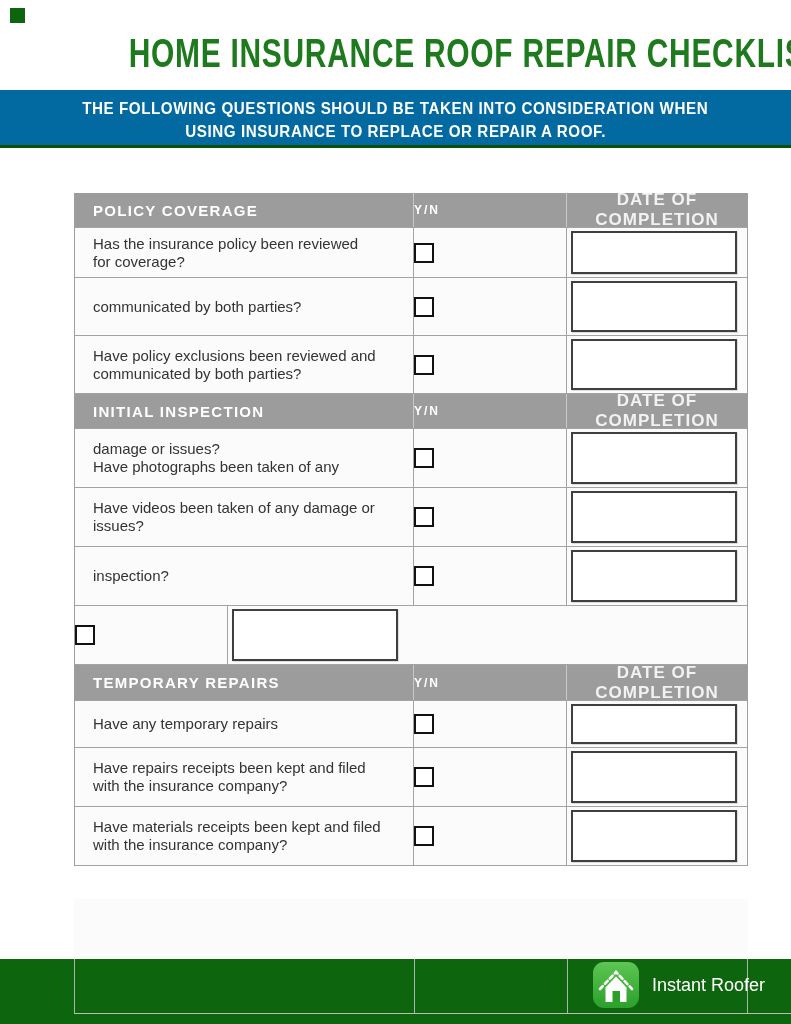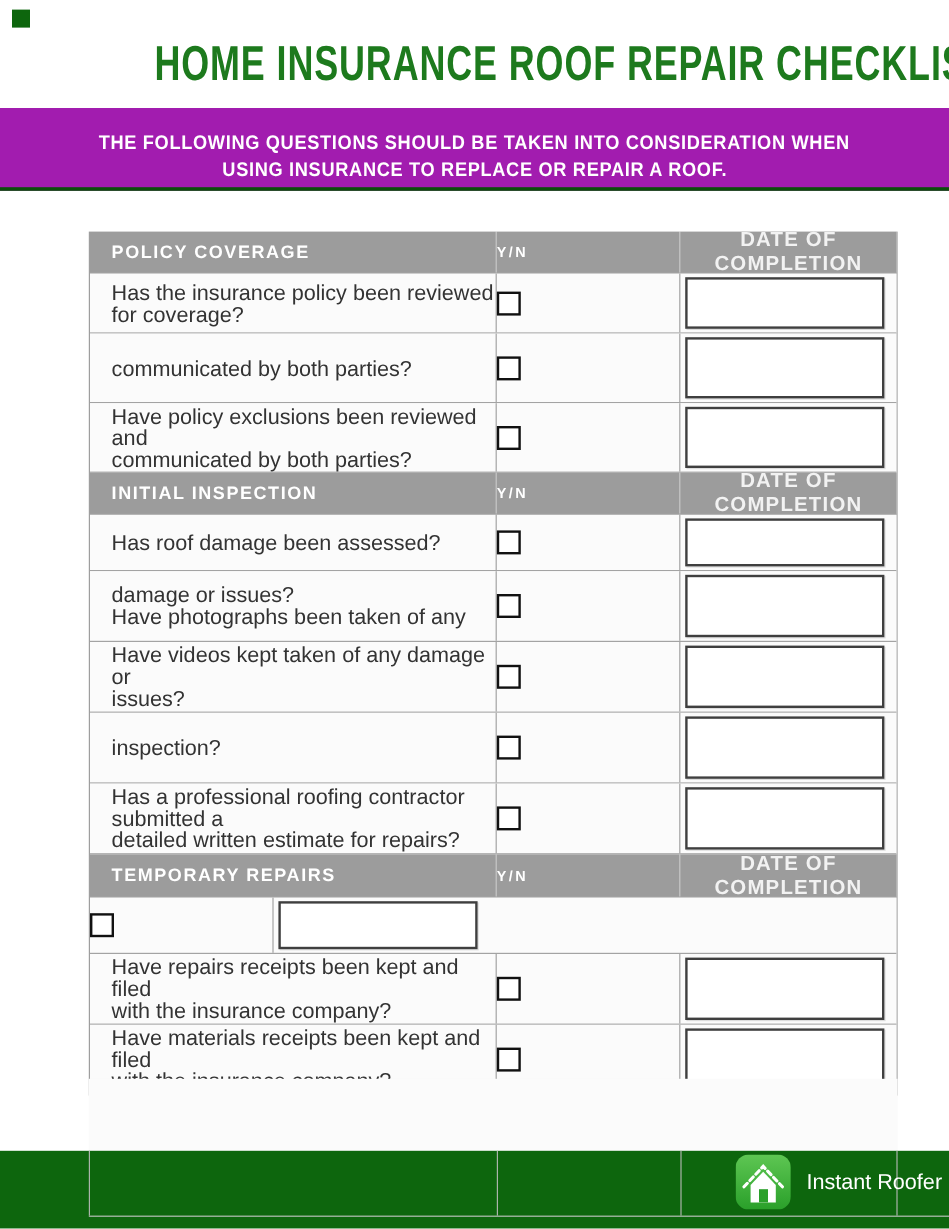--- a/index.html
+++ b/index.html
@@ -15,22 +15,22 @@
   .title-wrap { position:absolute; top:30px; left:0; width:100%; text-align:center; }
   .title-text {
     display:inline-block; transform:scaleX(.73); transform-origin:50% 50%;
     white-space:nowrap; font-size:41px; font-weight:bold; letter-spacing:1px;
     color:#1d7a1d;
   }
 
   
   .banner {
     position:absolute; top:90px; left:0; width:100%; height:48px;
-    background:#a21caf; border-bottom:3px solid #0a4f0a;
-    text-align:center; padding-top:18px; box-sizing:content-box;
+    background:#0369a1; border-bottom:3px solid #0a4f0a;
+    text-align:center; padding-top:7px; box-sizing:content-box;
   }
   .banner-line { line-height:22px; }
   .banner-line span {
     display:inline-block; transform:scaleX(.92); transform-origin:50% 50%;
     white-space:nowrap; color:#ffffff; font-weight:bold; font-size:16.5px; letter-spacing:.6px;
   }
 
   
   .checklist {
     position:absolute; left:74px; top:193px; width:674px;
@@ -56,21 +56,21 @@
   .hd-yn {
     color:#ffffff; font-size:12px; letter-spacing:2px; font-weight:bold;
   }
   .hd-date {
     color:#f2f2f2; font-size:17px; letter-spacing:1px; font-weight:bold;
     width:100%; text-align:center;
   }
   .h34 { height:34px; } .h35 { height:35px; }
   .h46 { height:46px; } .h49 { height:49px; } .h57 { height:57px; } .h58 { height:58px; }
 
-  .qtext { padding-left:18px; font-size:18px; color:#333333; line-height:18px; }
+  .qtext { padding-left:18px; font-size:15px; color:#333333; line-height:18px; }
   .qline { display:block; }
 
   .checkbox {
     width:16px; height:16px; background:#ffffff; border:2.4px solid #111111;
   }
   .datebox {
     flex:1; align-self:stretch; margin:3px 10px 3px 4px;
     background:#ffffff; border:2px solid #3f3f3f;
     box-shadow:1px 1px 0 rgba(0,0,0,.12);
   }
@@ -80,21 +80,21 @@
 
   
   .footer-band { position:absolute; left:0; top:959px; width:100%; height:65px; background:#0d660d; }
   .footer-row {
     position:absolute; left:74px; top:0; width:674px; height:54px;
     border-left:1px solid #aab4aa; border-right:1px solid #aab4aa; box-sizing:border-box;
   }
   .footer-div1 { position:absolute; left:339px; top:0; width:1px; height:54px; background:#aab4aa; }
   .footer-div2 { position:absolute; left:492px; top:0; width:1px; height:54px; background:#aab4aa; }
   .footer-line { position:absolute; left:74px; top:54px; right:0; height:1px; background:#b7c0b7; }
-  .brand { position:absolute; left:613px; top:3px; display:flex; align-items:center; gap:13px; }
+  .brand { position:absolute; left:593px; top:3px; display:flex; align-items:center; gap:13px; }
   .brand-label { color:#ffffff; font-size:18px; white-space:nowrap; }
 </style>
 </head>
 <body>
 
 <div class="page">
 
   <div class="corner-mark"></div>
 
   <div class="title-wrap">
@@ -169,54 +169,40 @@
           <span class="sec-title">INITIAL INSPECTION</span>
         </div>
       <div class="cell c-yn">
           <span class="hd-yn">Y/N</span>
         </div>
       <div class="cell c-date">
           <span class="hd-date">DATE OF COMPLETION</span>
         </div>
     </div>
 
-    <div class="t-row h46">
-      <div class="cell c-q">
-        <div class="qtext">
-            <span class="qline">Has roof damage been assessed?</span>
-            <span class="qline"></span>
-          </div>
-      </div>
-      <div class="cell c-yn">
-          <div class="checkbox"></div>
-        </div>
-      <div class="cell c-date">
-          <div class="datebox"></div>
-        </div>
-    </div>
 
     <div class="t-row h58">
       <div class="cell c-q">
         <div class="qtext">
             <span class="qline">damage or issues?</span>
             <span class="qline">Have photographs been taken of any</span>
           </div>
       </div>
       <div class="cell c-yn">
           <div class="checkbox"></div>
         </div>
       <div class="cell c-date">
           <div class="datebox"></div>
         </div>
     </div>
 
     <div class="t-row h58">
       <div class="cell c-q">
         <div class="qtext">
-            <span class="qline">Have videos kept taken of any damage or</span>
+            <span class="qline">Have videos been taken of any damage or</span>
             <span class="qline">issues?</span>
           </div>
       </div>
       <div class="cell c-yn">
           <div class="checkbox"></div>
         </div>
       <div class="cell c-date">
           <div class="datebox"></div>
         </div>
     </div>
@@ -229,26 +215,20 @@
       </div>
       <div class="cell c-yn">
           <div class="checkbox"></div>
         </div>
       <div class="cell c-date">
           <div class="datebox"></div>
         </div>
     </div>
 
     <div class="t-row h58">
-      <div class="cell c-q">
-        <div class="qtext">
-            <span class="qline">Has a professional roofing contractor submitted a</span>
-            <span class="qline">detailed written estimate for repairs?</span>
-          </div>
-      </div>
       <div class="cell c-yn">
           <div class="checkbox"></div>
         </div>
       <div class="cell c-date">
           <div class="datebox"></div>
         </div>
     </div>
 
     <div class="t-head h35">
       <div class="cell c-q">
@@ -256,20 +236,26 @@
         </div>
       <div class="cell c-yn">
           <span class="hd-yn">Y/N</span>
         </div>
       <div class="cell c-date">
           <span class="hd-date">DATE OF COMPLETION</span>
         </div>
     </div>
 
     <div class="t-row h46">
+      <div class="cell c-q">
+        <div class="qtext">
+            <span class="qline">Have any temporary repairs</span>
+            <span class="qline"></span>
+          </div>
+      </div>
       <div class="cell c-yn">
           <div class="checkbox"></div>
         </div>
       <div class="cell c-date">
           <div class="datebox"></div>
         </div>
     </div>
 
     <div class="t-row h58">
       <div class="cell c-q">

